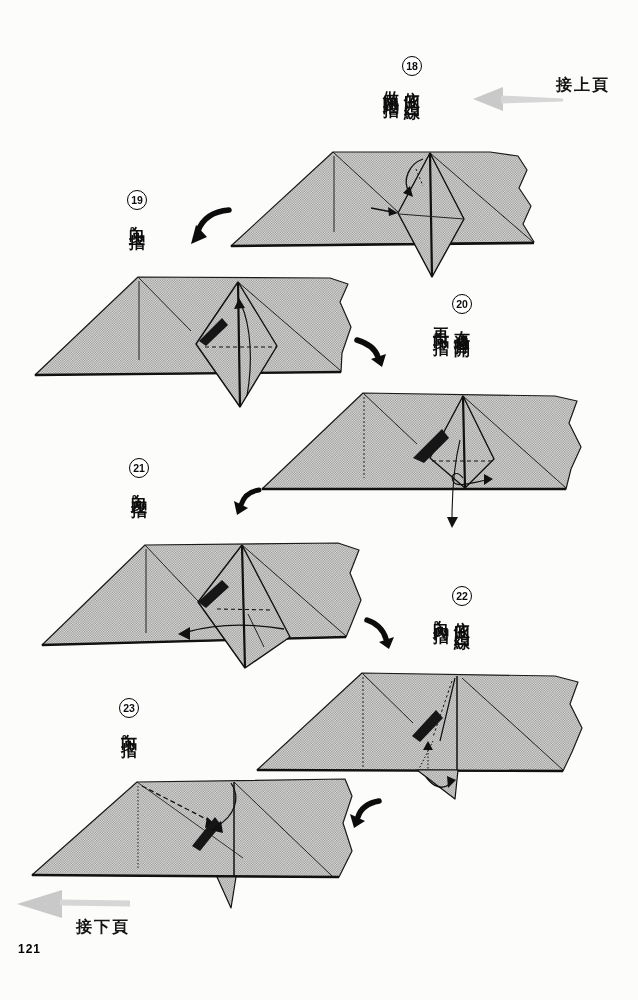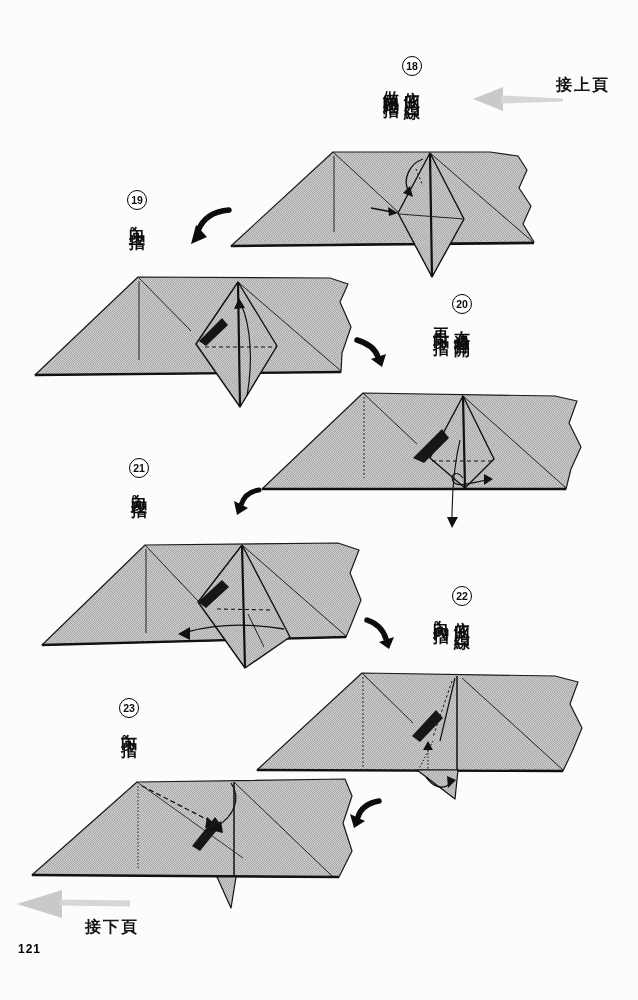--- a/index.html
+++ b/index.html
@@ -218,15 +218,15 @@
 
 <div class="vstep" style="left:431px;top:586px;height:160px;">
   <p><span class="circ">22</span><span>依凹凸線</span></p>
   <p class="c2">向內摺。</p>
 </div>
 
 <div class="vstep" style="left:119px;top:698px;height:120px;">
   <p><span class="circ">23</span><span>向下摺。</span></p>
 </div>
 
-<div class="hlabel" style="left:76px;top:917px;margin-left:9px;">接下頁</div>
+<div class="hlabel" style="left:76px;top:917px;">接下頁</div>
 
 <div class="pagenum">121</div>
 
 </body></html>

